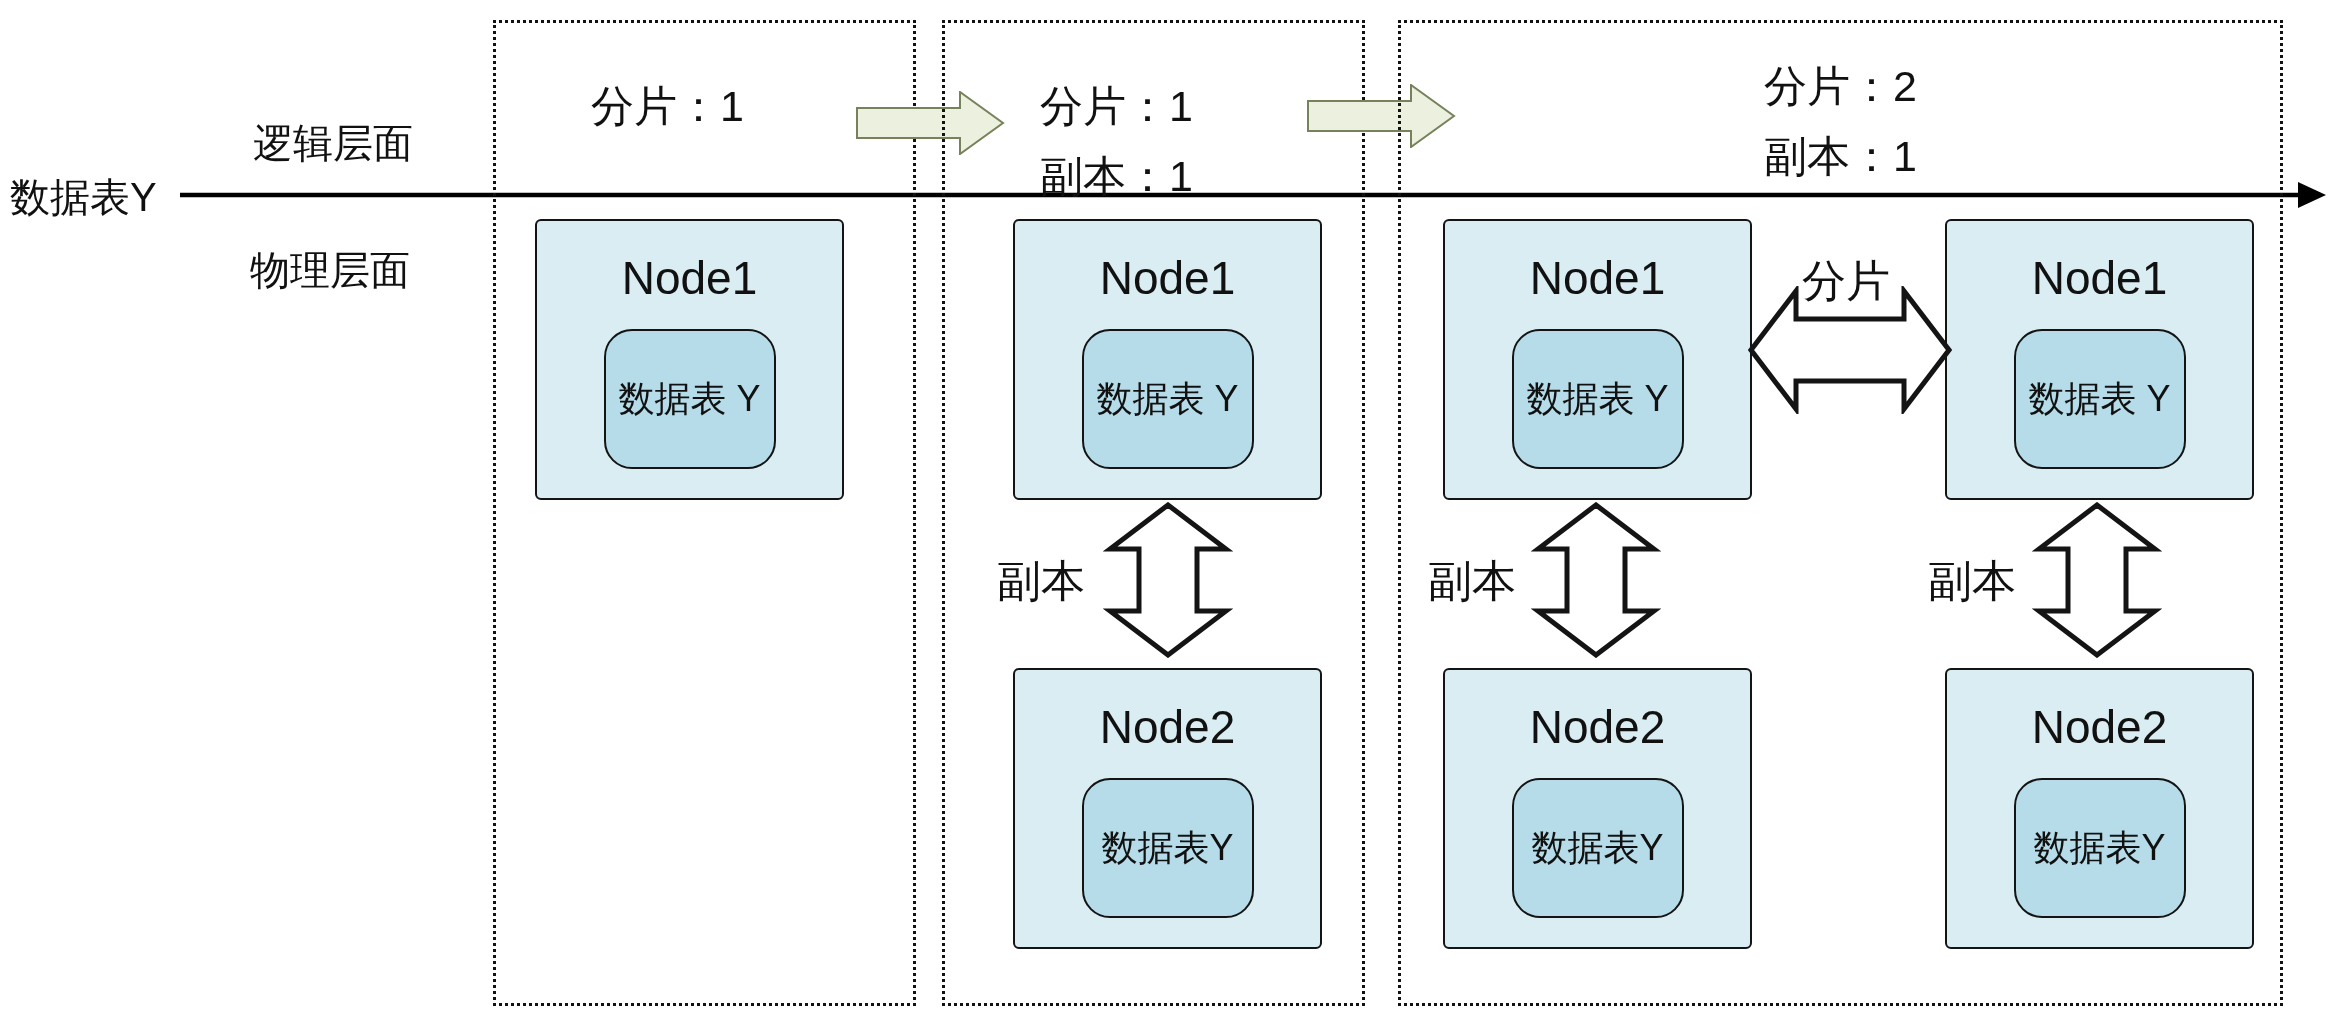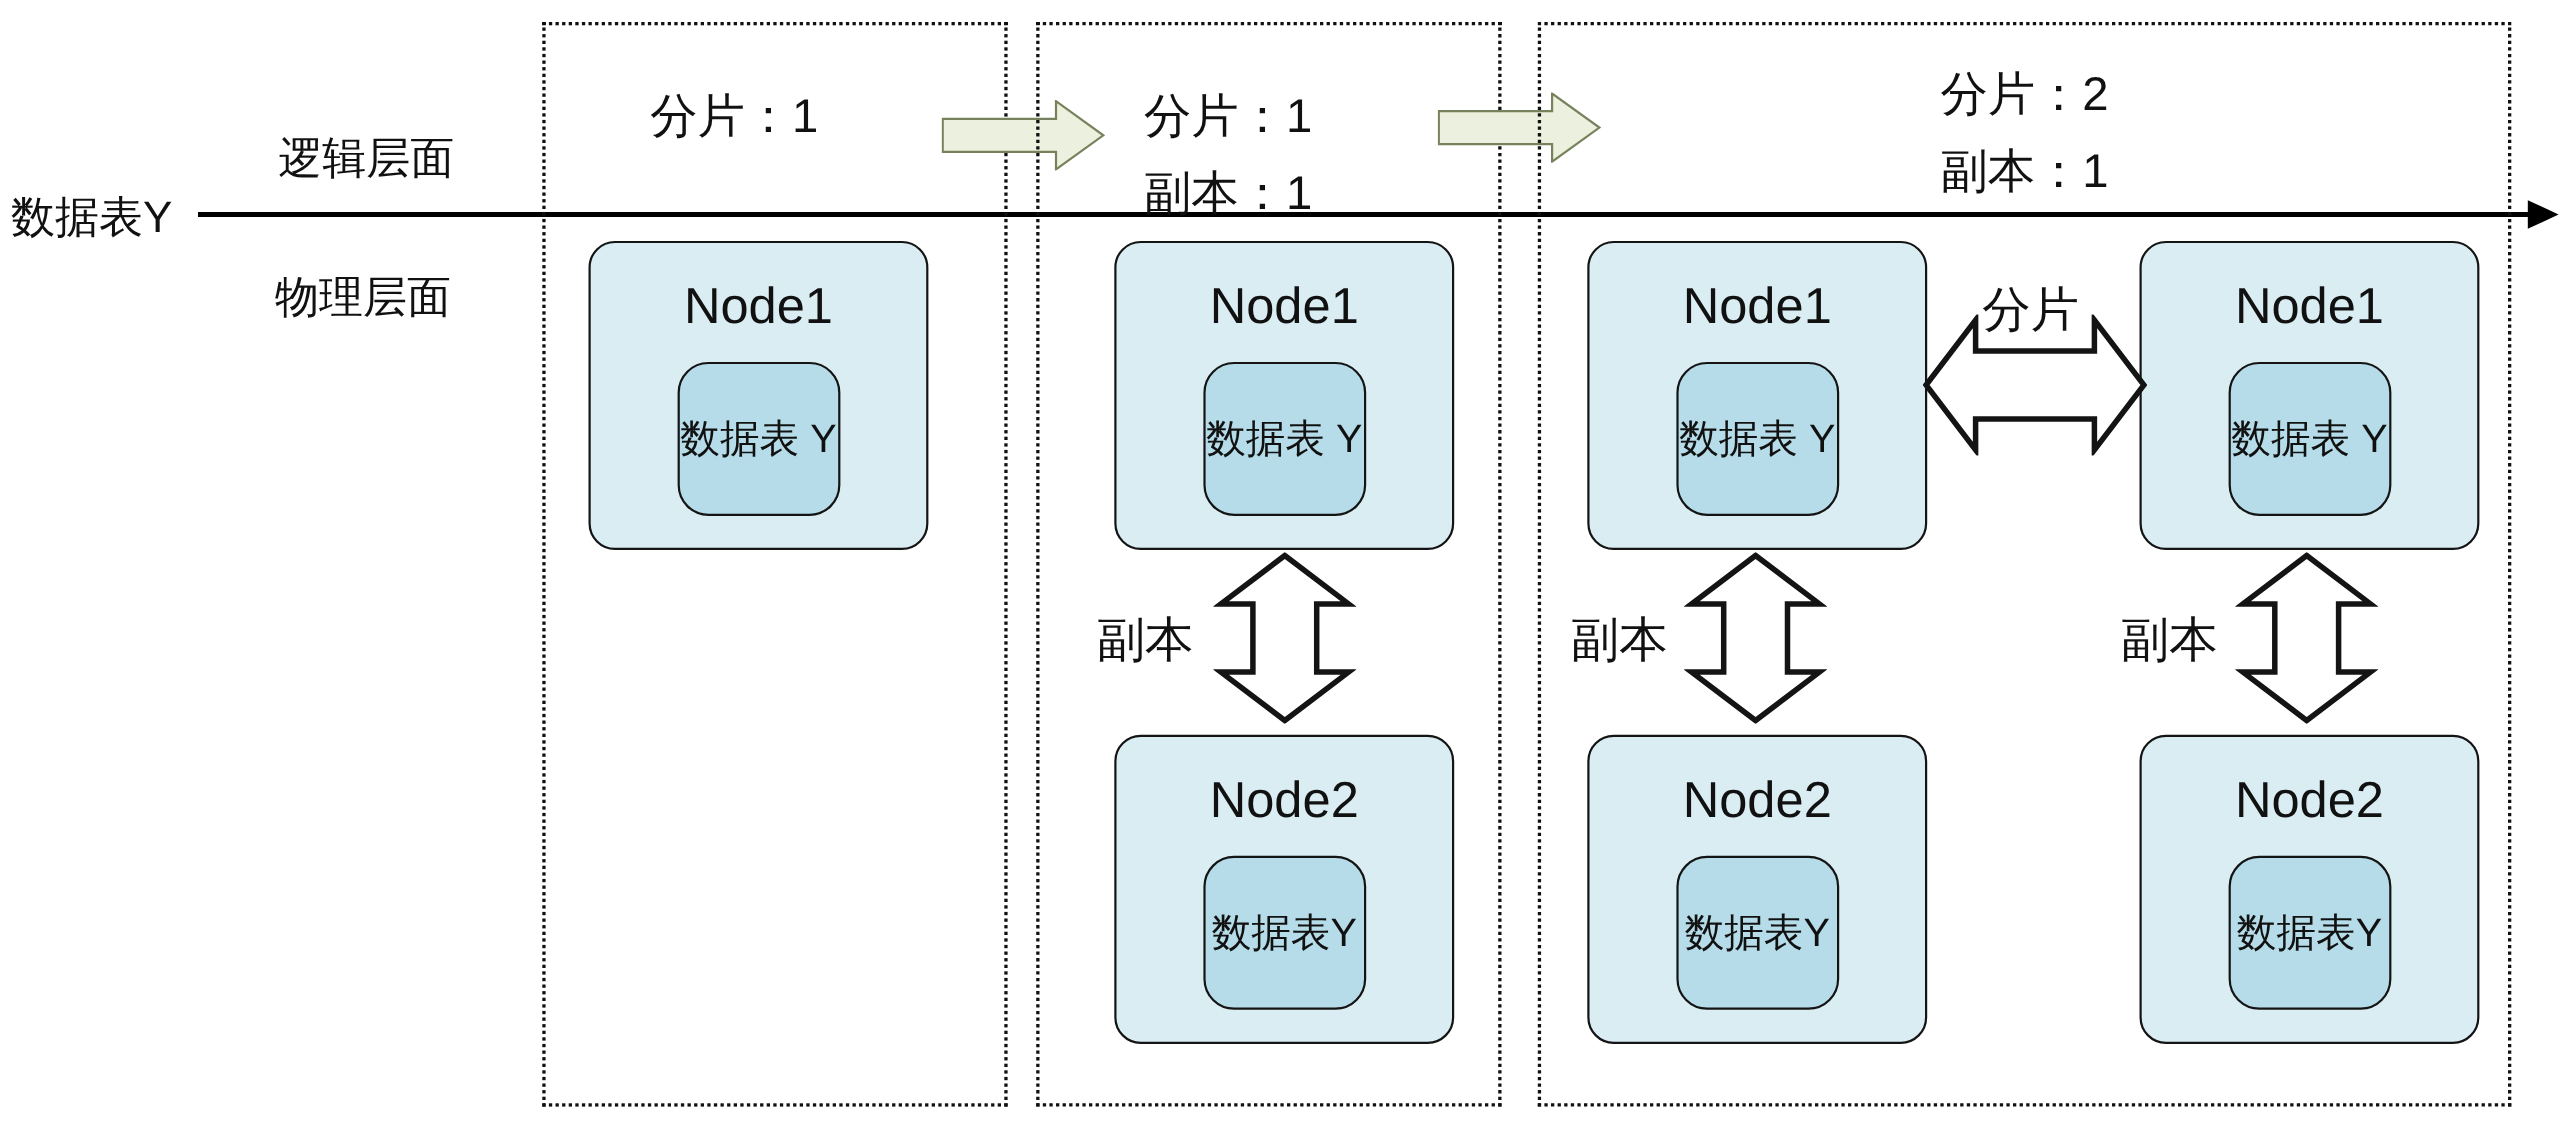--- a/index.html
+++ b/index.html
@@ -14,30 +14,30 @@
     position:absolute;top:20px;height:986px;
     border:3px dotted #111;box-sizing:border-box;background:transparent;
   }
   .panel-header{
     position:absolute;left:50%;transform:translateX(-50%);
     font-size:43px;line-height:70px;text-align:left;white-space:nowrap;
   }
   .panel-header.shift{transform:translateX(calc(-50% - 37px));}
   .node{
     position:absolute;width:309px;height:281px;
-    background:#d9edf3;border:2.5px solid #141414;border-radius:24px;
+    background:#d9edf3;border:2.5px solid #141414;border-radius:6px;
     box-sizing:border-box;
   }
   .node-title{
     position:absolute;top:30px;left:0;width:100%;
     text-align:center;font-size:46px;
   }
   .table-box{
     position:absolute;left:50%;transform:translateX(-50%);top:108px;
-    width:148px;height:140px;background:#b5dce8;
+    width:172px;height:140px;background:#b5dce8;
     border:2px solid #141414;border-radius:28px;box-sizing:border-box;
     display:flex;align-items:center;justify-content:center;
     font-size:36px;white-space:nowrap;
   }
   .conn-label{font-size:44px;white-space:nowrap;}
   svg{display:block;}
 </style>
 </head>
 <body>
 

